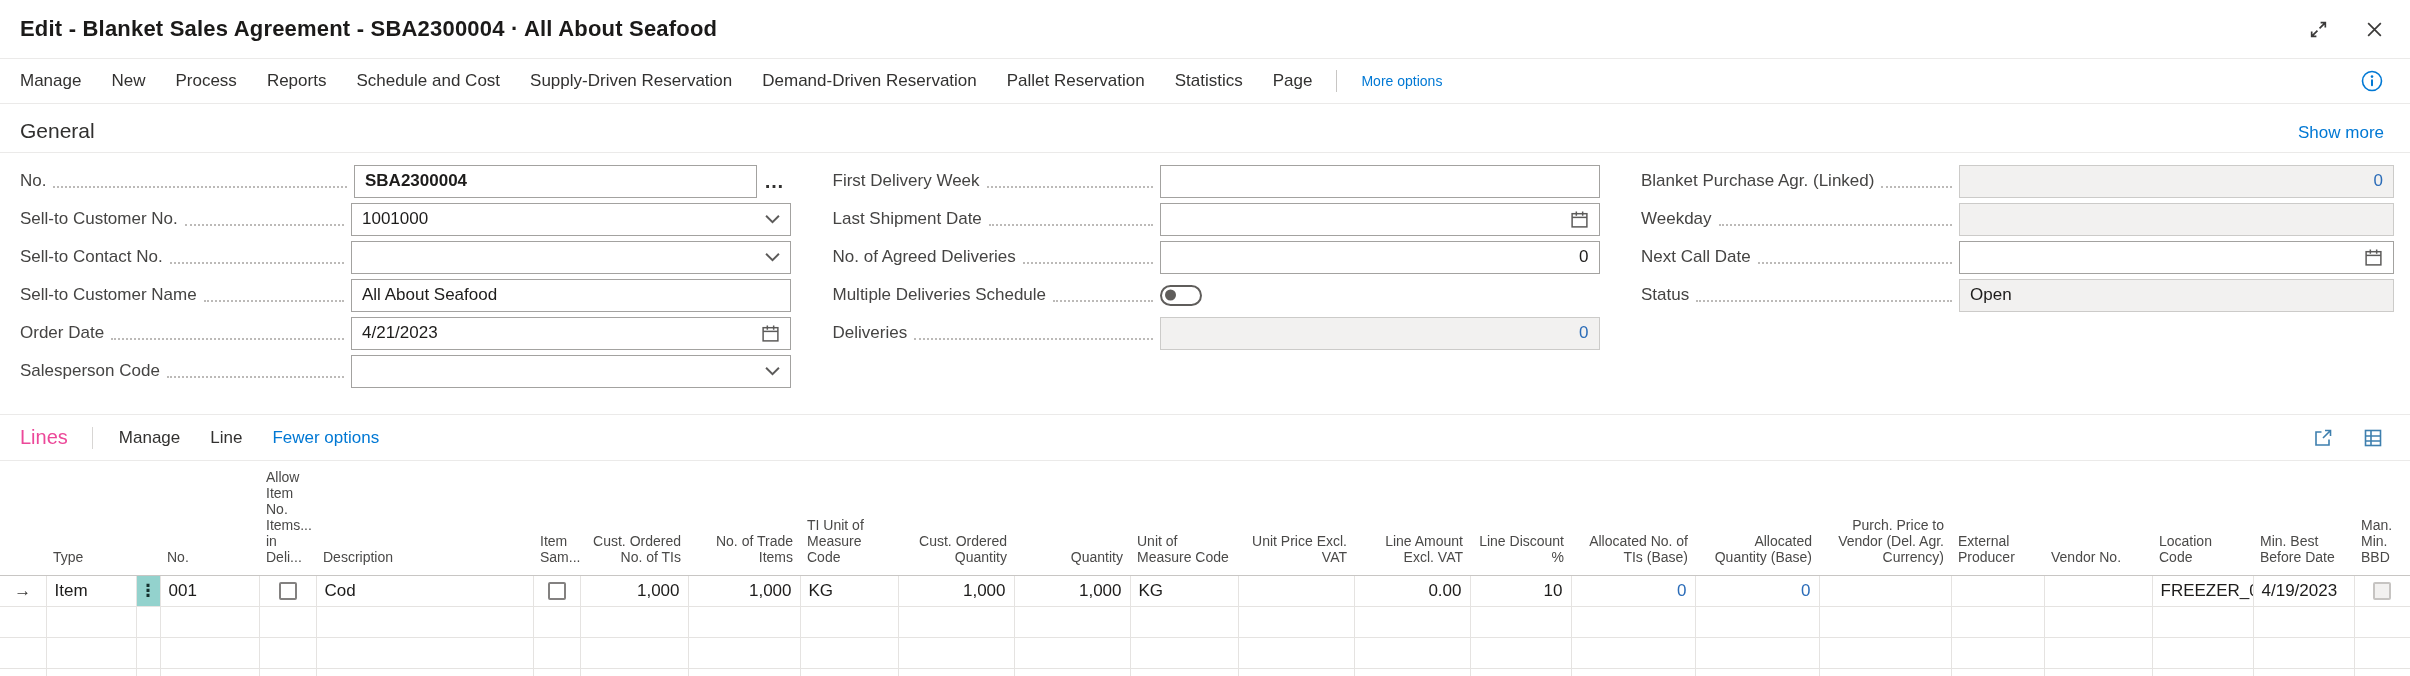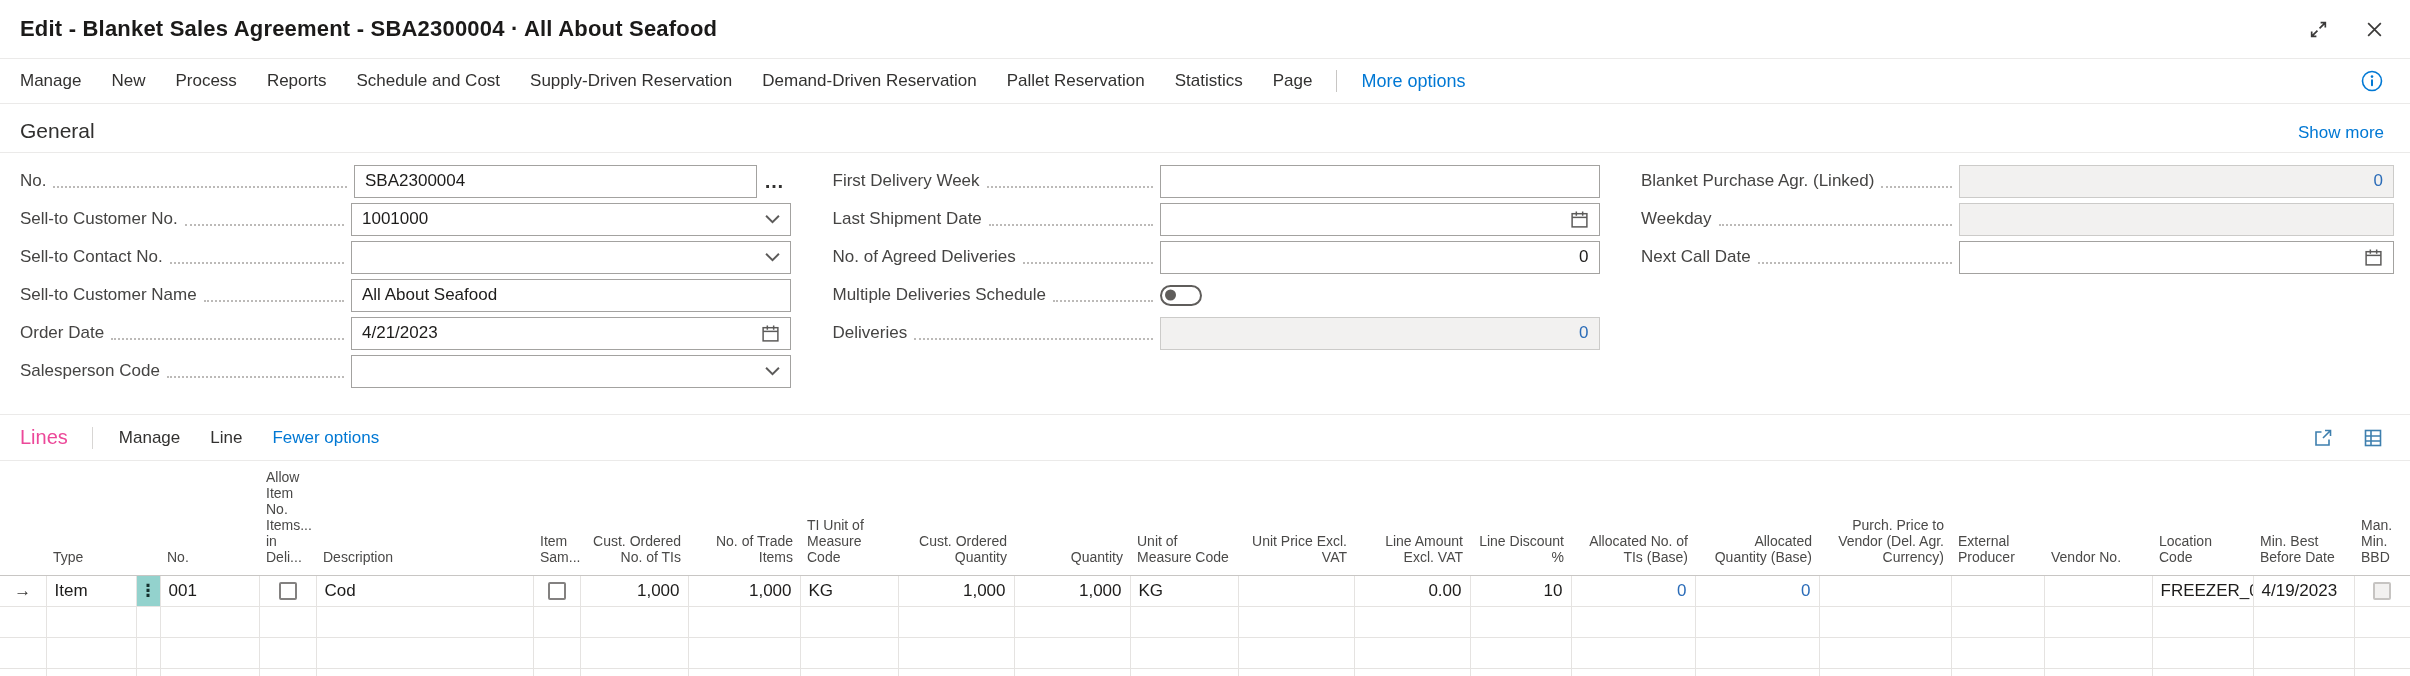--- a/index.html
+++ b/index.html
@@ -18,37 +18,37 @@
   .page-title{font-size:22px;font-weight:bold;color:#1b1a19;letter-spacing:.2px;white-space:nowrap;}
   .win-icons{margin-left:auto;display:flex;align-items:center;gap:36px;}
   .icon-btn{display:inline-flex;align-items:center;justify-content:center;background:none;border:none;cursor:pointer;padding:0;}
 
   
   .action-bar{height:46px;display:flex;align-items:center;padding:0 26px 0 20px;
               border-top:1px solid #ebeae9;border-bottom:1px solid #ebeae9;}
   .ab-items{display:flex;align-items:center;gap:30px;}
   .ab-item{font-size:17px;color:#323130;white-space:nowrap;cursor:pointer;}
   .ab-sep{width:1px;height:22px;background:#c8c6c4;margin:0 24px;display:inline-block;}
-  .more-options{font-size:18px;color:var(--accent);cursor:pointer;white-space:nowrap;text-align:right;}
+  .more-options{font-size:14px;color:var(--accent);cursor:pointer;white-space:nowrap;text-align:right;}
   .info-wrap{margin-left:auto;}
 
   
   .section-head{display:flex;align-items:baseline;padding:15px 26px 9px 20px;border-bottom:1px solid #ebeae9;}
   .section-title{font-size:21px;color:#31302f;}
   .show-more{margin-left:auto;font-size:17px;color:var(--accent);cursor:pointer;}
   .fields{display:flex;justify-content:space-between;padding:9px 16px 12px 20px;}
   .gcol{display:flex;flex-direction:column;}
   .gcol1{width:771px;}.gcol2{width:767px;}.gcol3{width:753px;}
   .field-row{height:38px;display:flex;align-items:center;}
   .field-label{font-size:17px;color:#454443;white-space:nowrap;}
   .dots{flex:1;height:26px;border-bottom:2px dotted #bcbab8;margin:0 7px;align-self:flex-start;min-width:14px;}
   .field-box{width:440px;height:33px;border:1px solid #a3a2a0;background:#fff;display:flex;
              align-items:center;padding:0 10px;flex:none;cursor:text;}
   .gcol3 .field-box{width:435px;}
-  .field-box.w-assist{width:403px;}
+  .field-box.w-assist{width:403px;font-weight:bold;}
   .field-box.disabled{background:var(--disabled-bg);border-color:#cccbc9;cursor:default;}
   .field-value{flex:1;font-size:17px;color:#1d1c1b;white-space:nowrap;overflow:hidden;}
   .t-right{text-align:right;}
   .link{color:var(--link);}
   .f-icon{display:inline-flex;margin-left:8px;cursor:pointer;}
   .assist{border:none;background:none;font-size:20px;color:#323130;width:34px;flex:none;
           text-align:center;cursor:pointer;line-height:30px;font-weight:bold;}
   .field-slot{width:440px;flex:none;display:flex;align-items:center;}
   .toggle{width:42px;height:21px;border:2px solid #5f5d5b;border-radius:12px;position:relative;
           display:inline-block;background:#fff;cursor:pointer;}
@@ -265,20 +265,27 @@
           <span class="dots"></span>
           <div class="field-box">
             <span class="field-value"></span>
             <span class="f-icon">
               <svg width="19" height="19" viewBox="0 0 18 18">
                 <rect x="2" y="3.5" width="14" height="12.5" fill="none" stroke="#5b5a59" stroke-width="1.4"></rect>
                 <path d="M2 7h14" stroke="#5b5a59" stroke-width="1.4"></path>
                 <path d="M6 1.5v4M12 1.5v4" stroke="#5b5a59" stroke-width="1.4"></path>
               </svg>
             </span>
+          </div>
+        </div>
+        <div class="field-row">
+          <span class="field-label">Status</span>
+          <span class="dots"></span>
+          <div class="field-box disabled">
+            <span class="field-value">Open</span>
           </div>
         </div>
       </div>
   </div>
 
   <div class="lines-section">
     <div class="lines-toolbar">
       <span class="lines-title">Lines</span>
       <span class="lt-sep"></span>
       <span class="lt-items">

